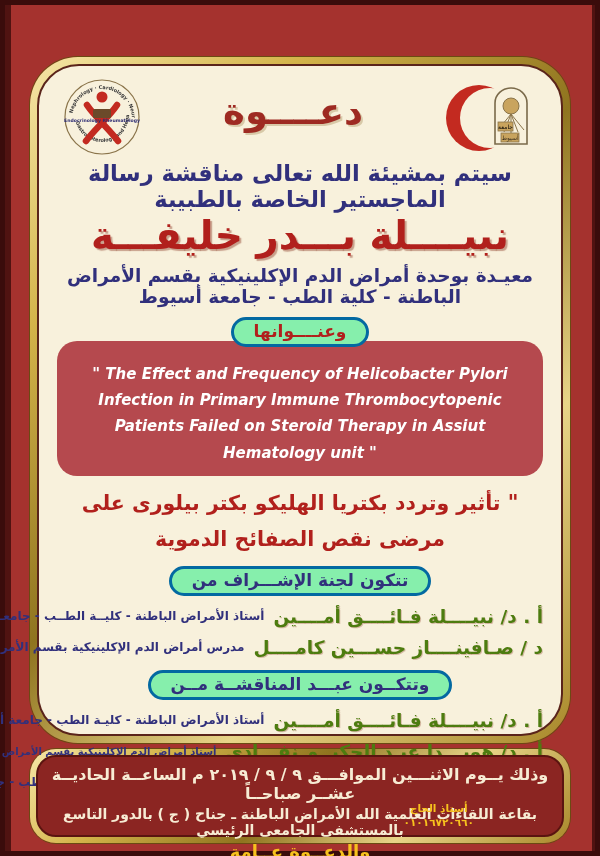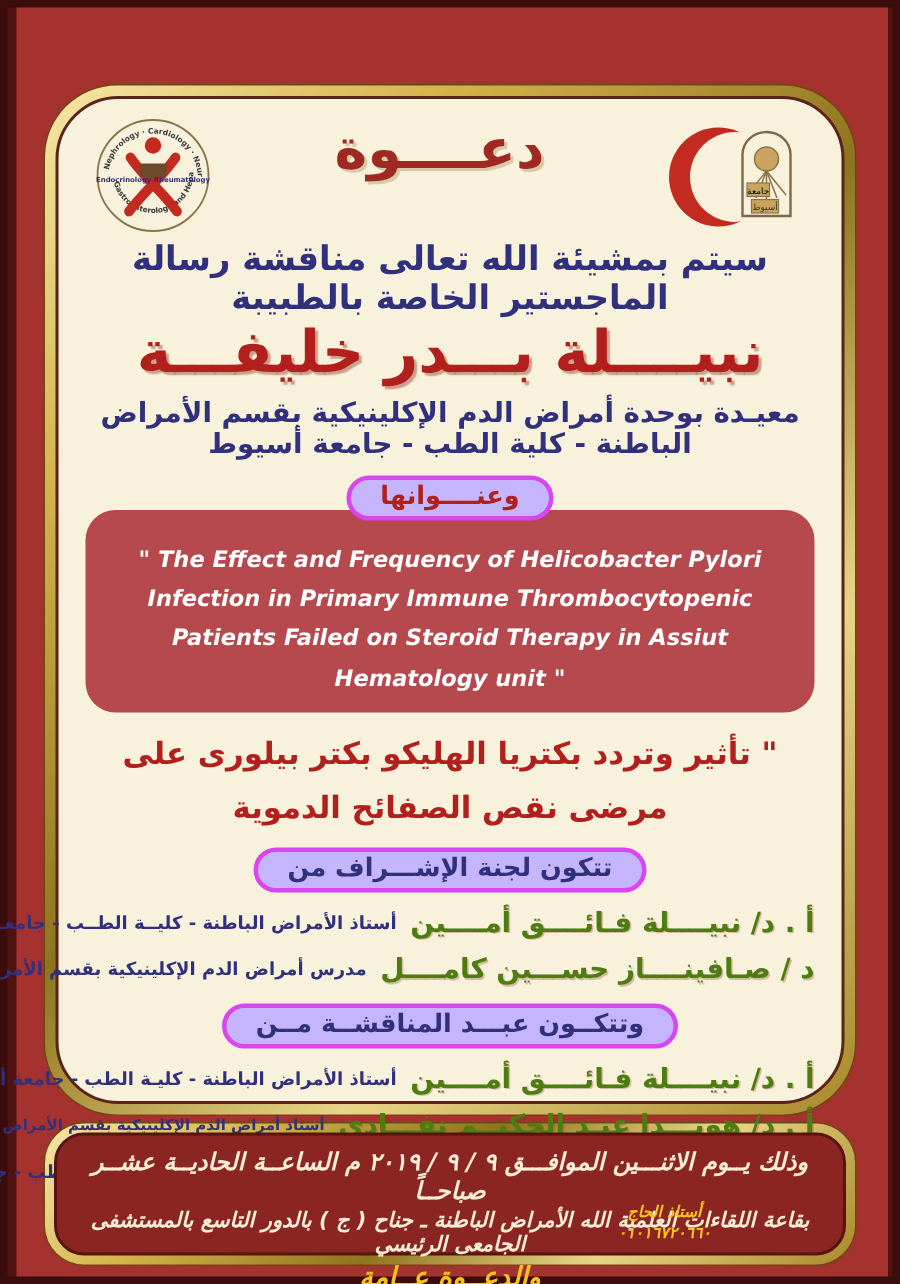--- a/index.html
+++ b/index.html
@@ -11,21 +11,21 @@
     box-sizing:border-box;
     padding:57px 30px 22px 30px;
     overflow:hidden;
   }
   .gold-wrap{
     background:linear-gradient(135deg,#f6e7a8 0%,#d4b44a 22%,#8f741f 48%,#e8d488 72%,#a8882a 100%);
     border-radius:48px;
     padding:7px;
     box-shadow:0 0 0 1px #6b4a12;
   }
-  .gold-wrap.footer-wrap{border-radius:26px;margin-top:6px;padding:6px;font-style:italic;}
+  .gold-wrap.footer-wrap{border-radius:26px;margin-top:6px;padding:6px;}
   .panel{
     background:#f8f1dc;
     border:2px solid #5a241a;
     border-radius:42px;
     height:672px;
     box-sizing:border-box;
     padding:4px 14px 0 14px;
     text-align:center;
   }
   .footer-panel{
@@ -34,34 +34,34 @@
     border-radius:20px;
     height:82px;
     box-sizing:border-box;
     color:#f7ecd4;
     text-align:center;
     padding-top:5px;
     position:relative;
   }
   .hdr-row{display:flex;justify-content:space-between;align-items:flex-start;padding:8px 10px 0 10px;}
   .invite-title{
-    color:#9e2a22;font-size:37px;font-weight:bold;margin-top:0;
+    color:#9e2a22;font-size:37px;font-weight:bold;margin-top:12px;
     text-shadow:2px 2px 0 #d8c9a8;
   }
   .navy{color:#31307c;}
   .red{color:#b1201c;}
   .line1{direction:rtl;font-size:22.5px;font-weight:bold;margin:2px 0 2px 0;}
   .cand-name{
     direction:rtl;font-size:39px;font-weight:bold;color:#b1201c;line-height:1.15;
     text-shadow:2px 2px 1px rgba(140,60,40,.45);
   }
   .cand-title{direction:rtl;font-size:18.5px;font-weight:bold;margin:6px 0 10px 0;}
   .badge{
     display:inline-block;direction:rtl;
-    background:#c4b5fd;border:3px solid #d946ef;border-radius:20px;
+    background:#86efac;border:3px solid #0369a1;border-radius:20px;
     padding:1px 20px 3px 20px;font-size:17px;font-weight:bold;
     position:relative;z-index:2;
   }
   .title-badge{margin-bottom:-16px;}
   .english-box{
     background:#b5494e;border-radius:20px;
     color:#fff;font-weight:bold;font-style:italic;
     font-size:15px;line-height:1.75;
     padding:20px 12px 10px 12px;margin:0 4px;
   }

